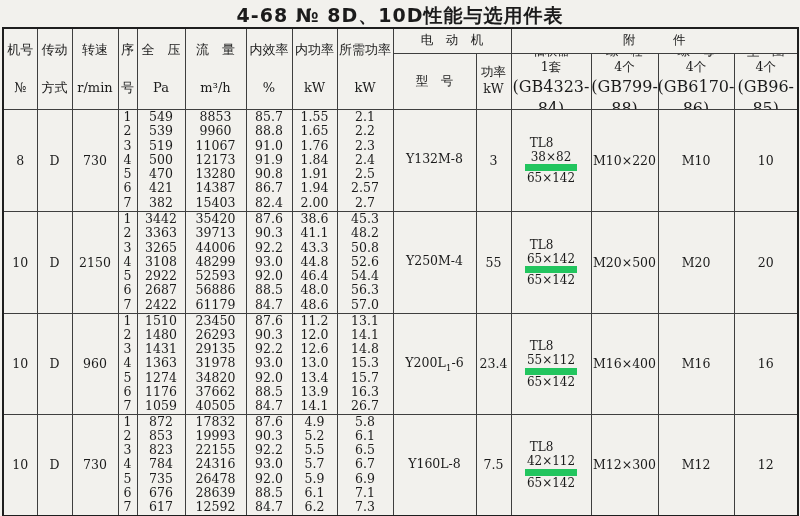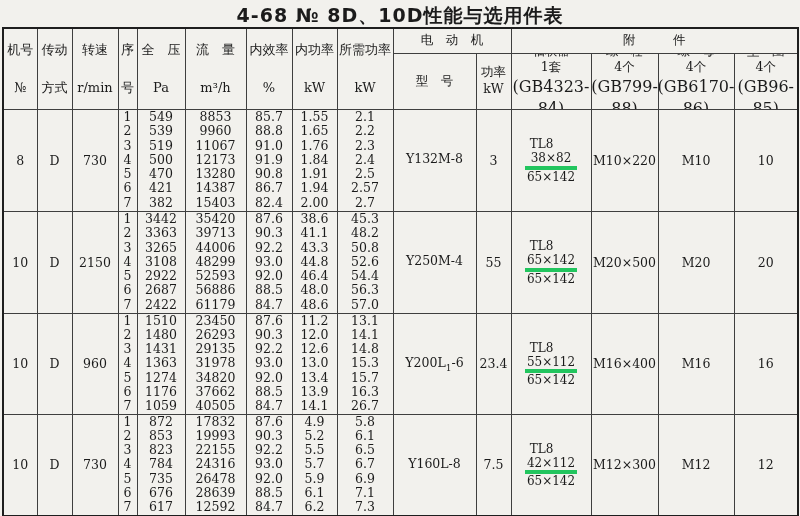--- a/index.html
+++ b/index.html
@@ -46,21 +46,21 @@
     white-space:pre-line; display:inline-block;
     font-size:12.5px; line-height:14.3px;
   }
   .al-c { text-align:center; }
   .al-r { }
   .al-l { text-align:center; }
   .frac {
     display:inline-block; vertical-align:middle;
     font-size:12px; line-height:1.2; text-align:center;
   }
-  .frac .fnum { display:block; border-bottom:4px solid #22c55e; padding:0 2px; }
+  .frac .fnum { display:block; border-bottom:7px solid #22c55e; padding:0 2px; }
   .frac .fden { display:block; padding:0 2px; }
   .cpl-prefix { font-size:12px; margin-right:19px; vertical-align:middle; }
   sub { font-size:9px; }
 </style>
 </head>
 <body>
 
 <div class="title">4-68  №  8D、10D性能与选用件表</div>
 
 <table class="perf">

